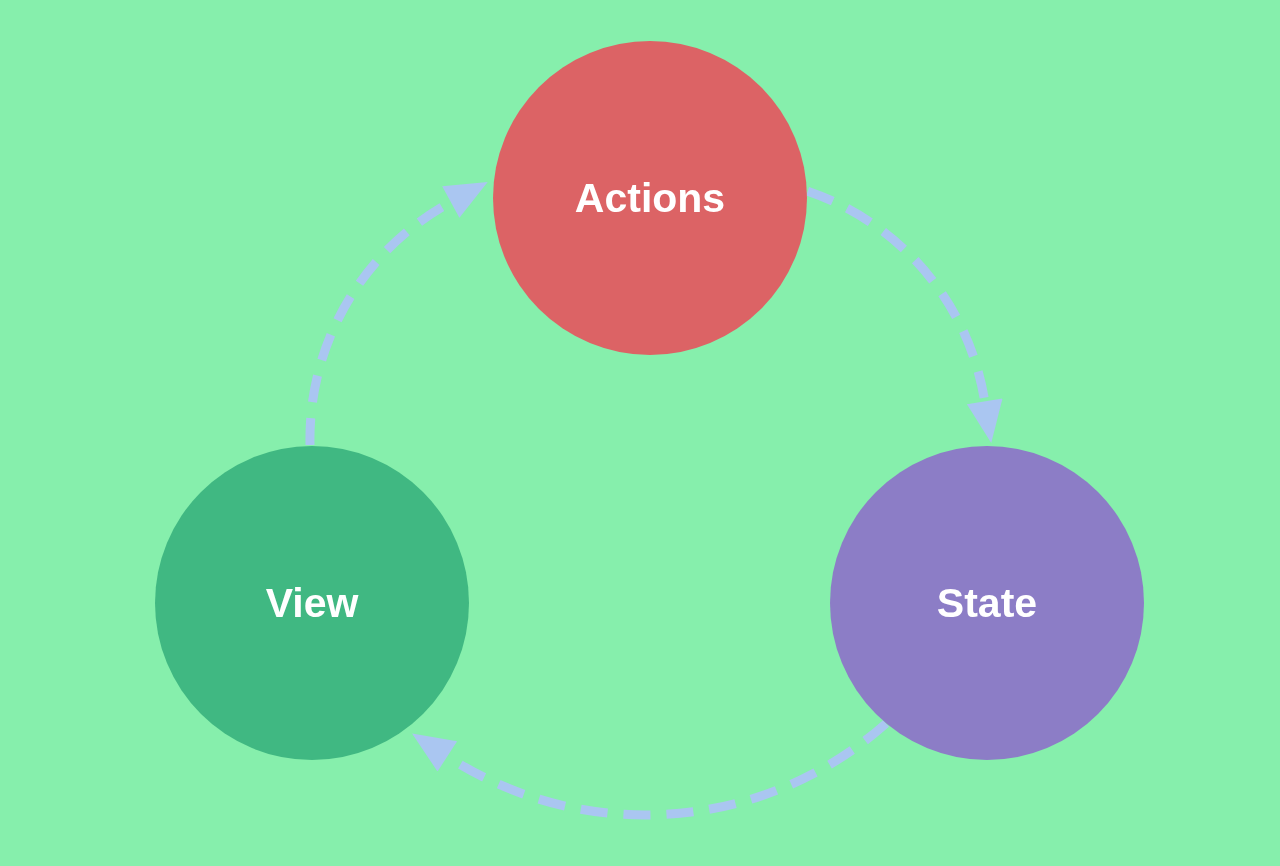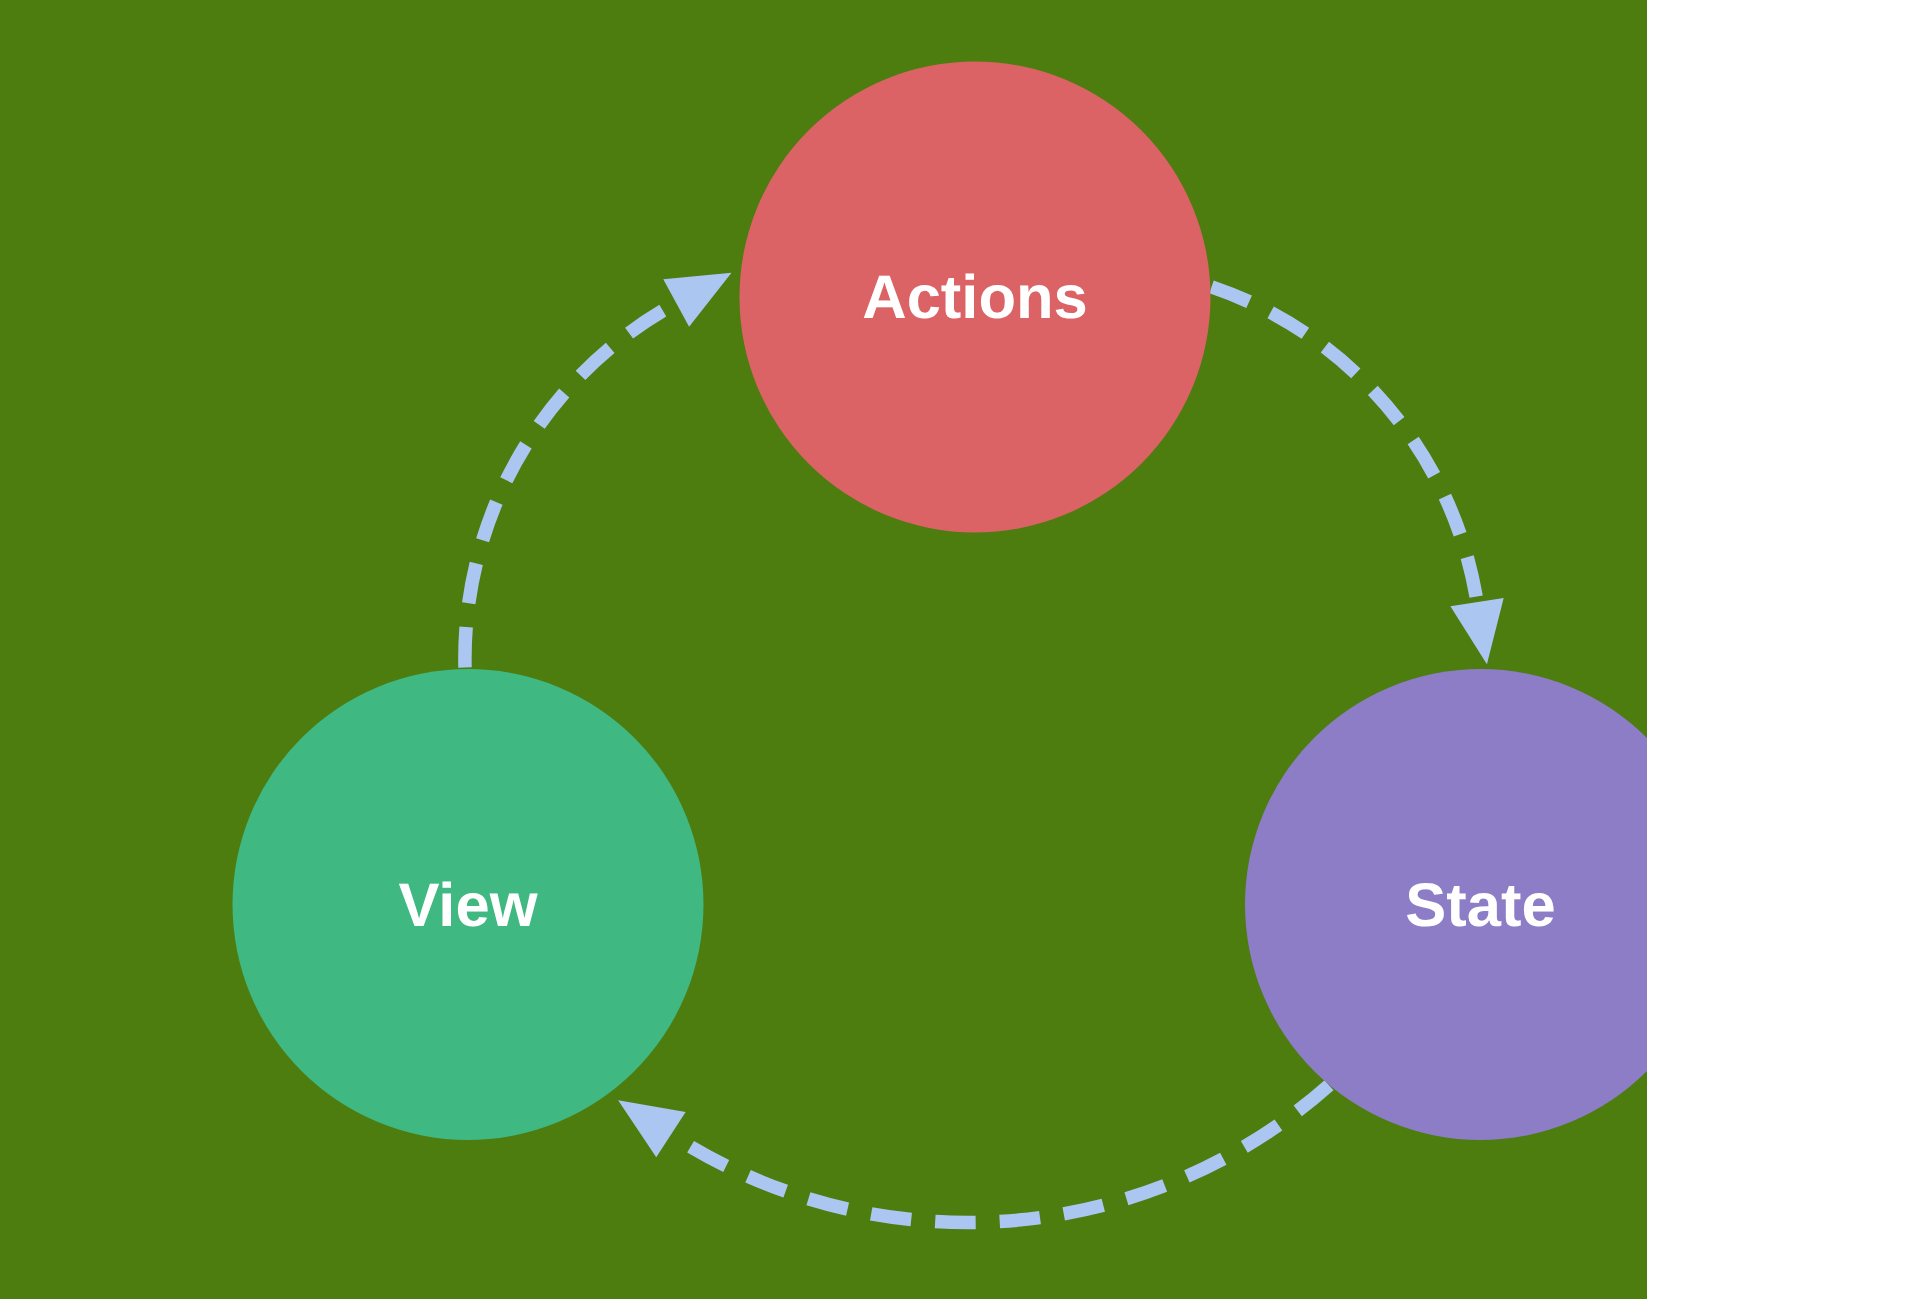--- a/index.html
+++ b/index.html
@@ -1,24 +1,24 @@
 <!DOCTYPE html>
 <html><head>
 <meta charset="utf-8">
 <style>
   html, body {
     margin: 0;
     padding: 0;
     background: #ffffff;
   }
   .stage {
-    width: 1098px;
+    width: 1280px;
     height: 866px;
     position: relative;
-    background: #4d7c0f;
+    background: #86efac;
     overflow: hidden;
   }
   svg { display: block; }
   .flow-arrow {
     fill: none;
     stroke-width: 9;
     stroke-dasharray: 27 16;
     stroke-linecap: butt;
   }
   .node-label {

